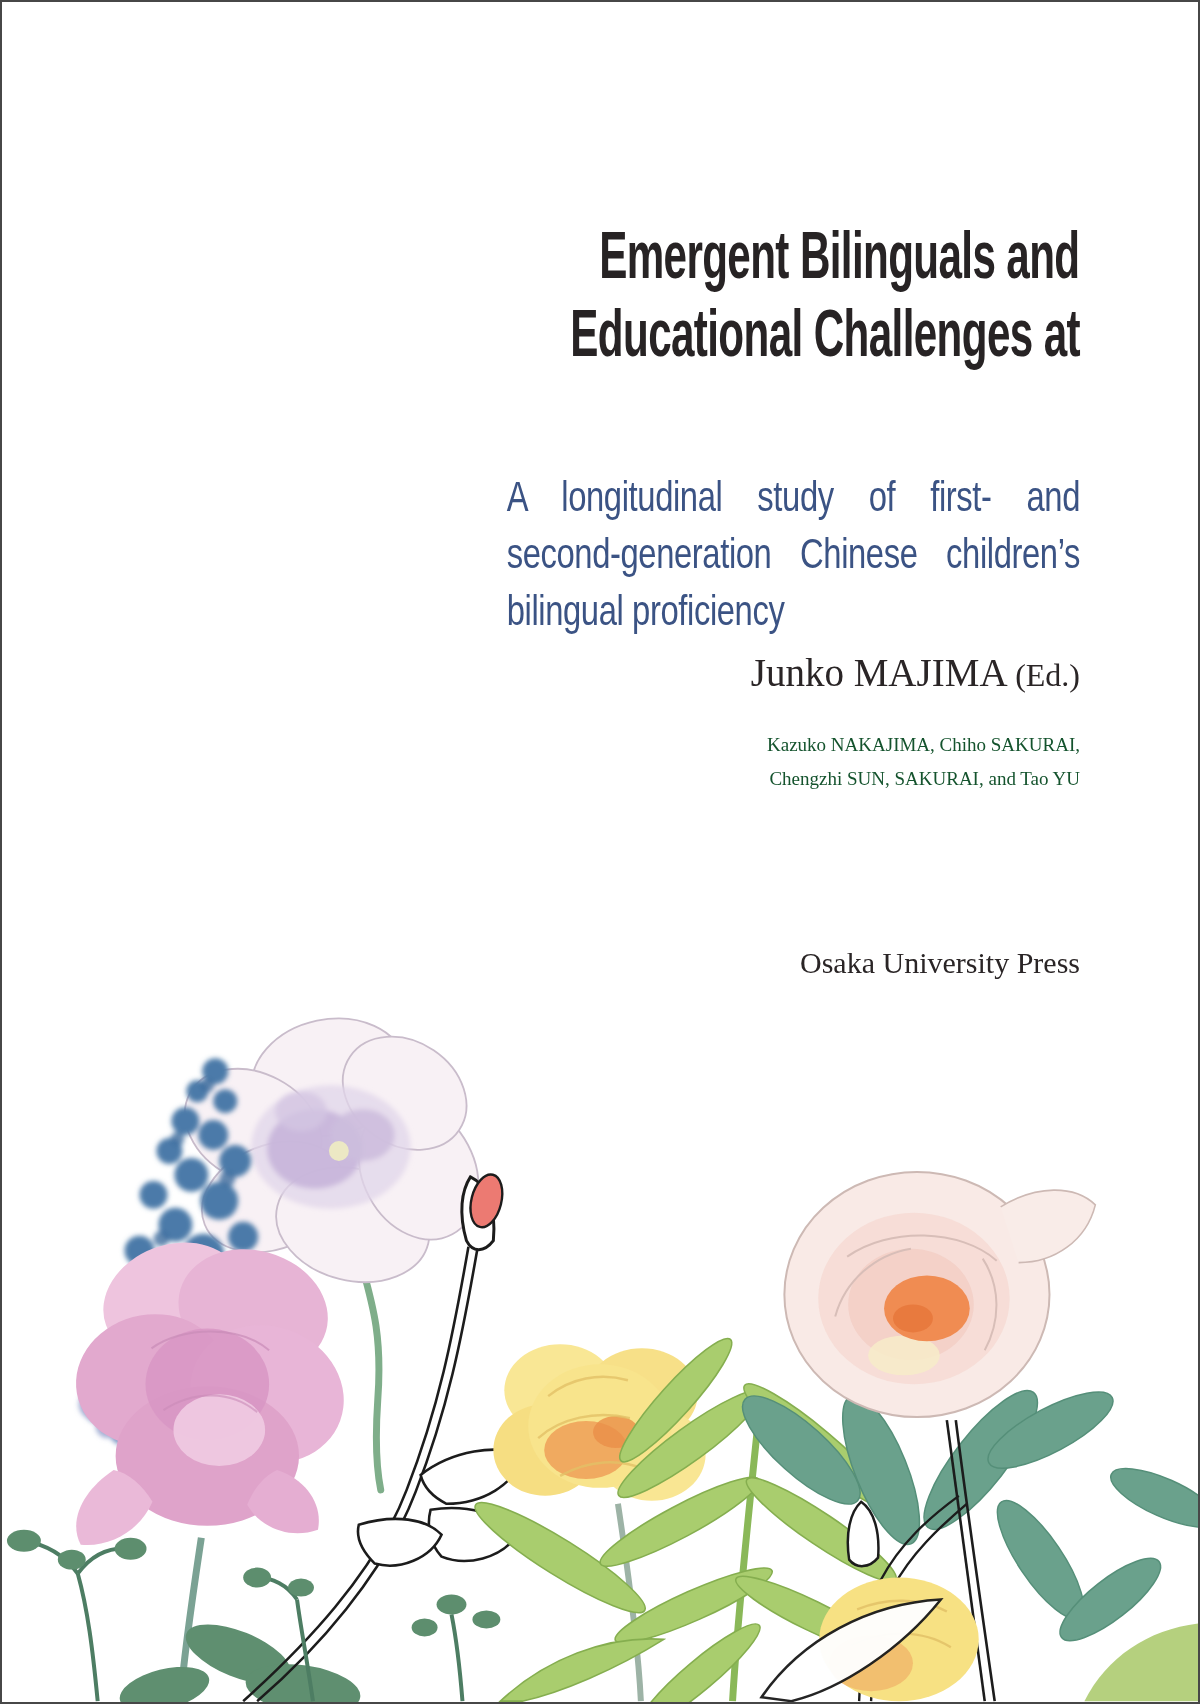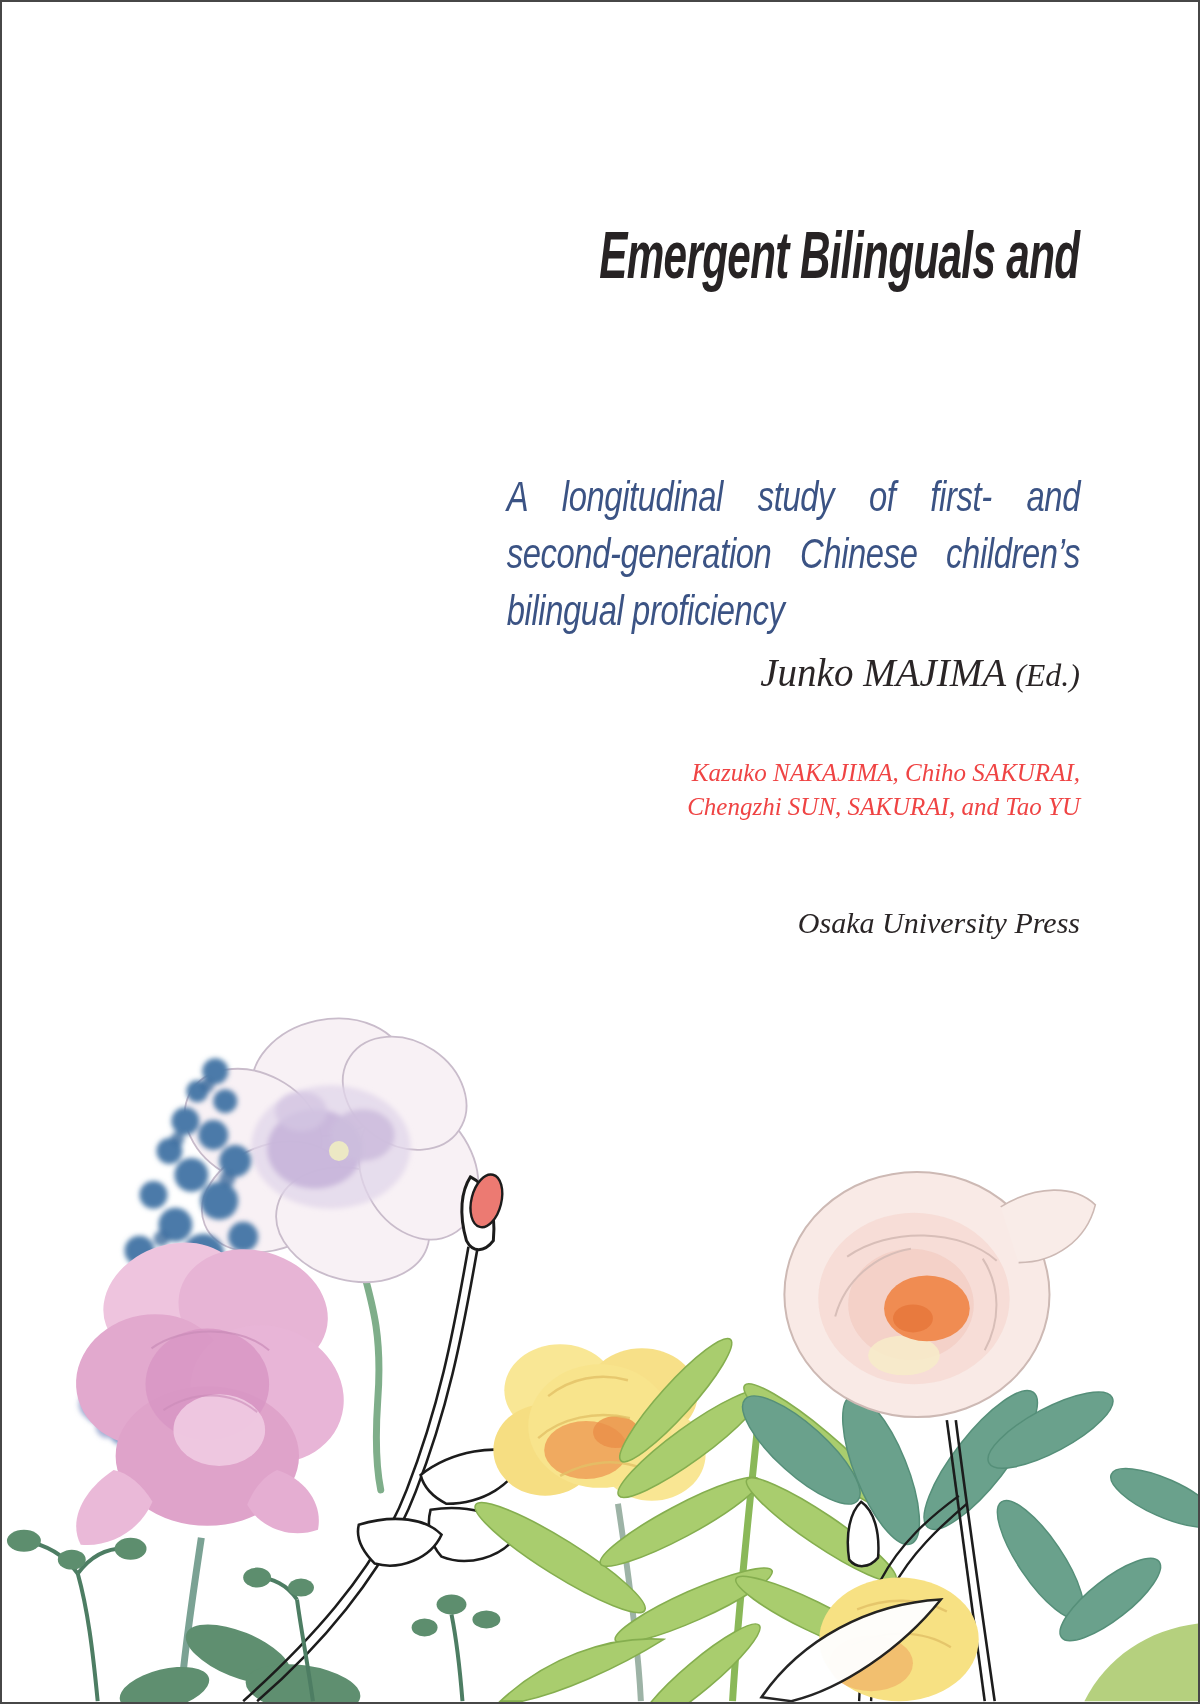--- a/index.html
+++ b/index.html
@@ -13,21 +13,21 @@
     overflow: hidden;
     font-family: "Liberation Serif", serif;
   }
   .art {
     position: absolute;
     inset: 0;
     width: 100%;
     height: 100%;
     display: block;
   }
-  .block { position: absolute; right: 118px; font-style: italic; }
+  .block { position: absolute; right: 118px; }
 
   
   .title { top: 214px; color: #272324; }
   .t-line {
     height: 78px; line-height: 78px;
     text-align: right; white-space: nowrap;
     font-family: "Liberation Sans", sans-serif;
     font-weight: bold; font-size: 67px;
   }
   .t-line > span {
@@ -46,24 +46,24 @@
     text-align: justify; text-align-last: justify;
     letter-spacing: -0.5px;
   }
   .s-line.last { text-align-last: left; }
 
   
   .editor { top: 648px; text-align: right; color: #2a2526; font-size: 39px; white-space: nowrap; }
   .editor .ed-suffix { font-size: 32px; }
 
   
-  .authors { top: 754px; text-align: right; color: #ef4444; font-size: 25px; line-height: 34px; white-space: nowrap; }
-
-  
-  .publisher { top: 904px; text-align: right; color: #2a2526; font-size: 30px; white-space: nowrap; }
+  .authors { top: 726px; text-align: right; color: #14532d; font-size: 19px; line-height: 34px; white-space: nowrap; }
+
+  
+  .publisher { top: 944px; text-align: right; color: #2a2526; font-size: 30px; white-space: nowrap; }
 </style>
 </head>
 <body>
 
 <div class="page">
 
   <svg class="art" viewBox="0 0 1200 1704" aria-hidden="true">
     <defs>
       <filter id="wc" x="-30%" y="-30%" width="160%" height="160%">
         <feGaussianBlur stdDeviation="2.5"></feGaussianBlur>
@@ -248,20 +248,21 @@
         <ellipse cx="300" cy="1590" rx="13" ry="9"></ellipse>
           <ellipse cx="451" cy="1607" rx="15" ry="10"></ellipse>
         <ellipse cx="424" cy="1630" rx="13" ry="9"></ellipse>
           <ellipse cx="486" cy="1622" rx="14" ry="9"></ellipse>
       </g>
     </g>
   </svg>
 
   <div class="block title">
     <div class="t-line"><span>Emergent Bilinguals and</span></div>
+    <div class="t-line"><span>Educational Challenges at</span></div>
   </div>
 
   <div class="block subtitle">
     <div class="s-line">A longitudinal study of first- and</div>
     <div class="s-line">second-generation Chinese children’s</div>
     <div class="s-line last">bilingual proficiency</div>
   </div>
 
   <div class="block editor">
     <span>Junko MAJIMA</span>

